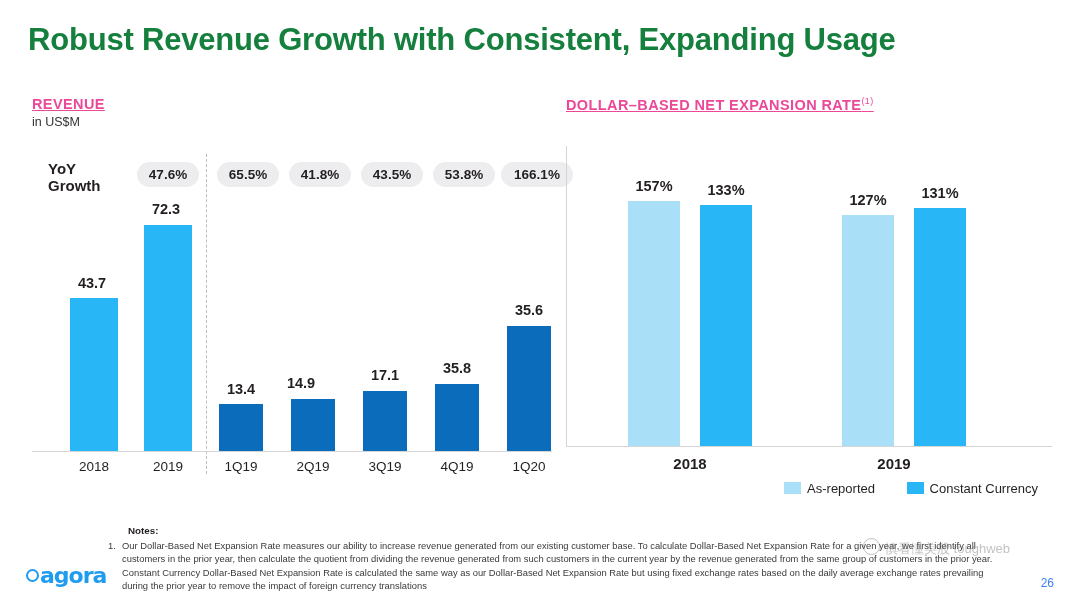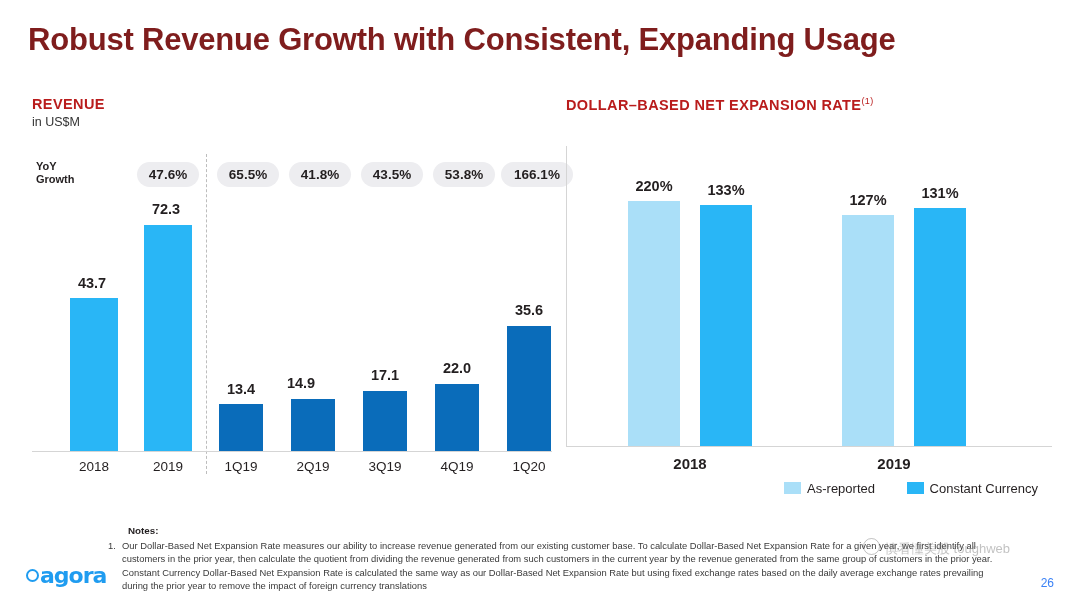--- a/index.html
+++ b/index.html
@@ -19,21 +19,21 @@
     position: relative;
     width: 1080px;
     height: 602px;
   }
   .title {
     position: absolute;
     left: 28px;
     top: 22px;
     font-size: 31px;
     font-weight: bold;
-    color: #7f1d1d;
+    color: #15803d;
     letter-spacing: -0.2px;
     white-space: nowrap;
   }
 
   
   .panel-left {
     position: absolute;
     left: 32px;
     top: 96px;
     width: 520px;
@@ -43,38 +43,39 @@
     position: absolute;
     left: 566px;
     top: 96px;
     width: 486px;
     height: 420px;
   }
   .section-head {
     font-size: 14.5px;
     font-weight: bold;
     letter-spacing: 0.4px;
-    color: #b91c1c;
+    color: #ec4899;
+    text-decoration: underline;
   }
   .section-sub {
     font-size: 12.5px;
     color: #333;
     margin-top: 3px;
   }
   .sup {
     font-size: 9px;
     vertical-align: super;
     font-weight: normal;
   }
 
   .yoy-label {
     position: absolute;
-    left: 4px;
+    left: 16px;
     top: 64px;
-    font-size: 11px;
+    font-size: 15px;
     font-weight: bold;
     line-height: 1.15;
     color: #231f20;
   }
 
   
   .pill-row {
     position: absolute;
     left: 0;
     top: 66px;
@@ -295,21 +296,21 @@
 
       <div class="barval" style="left:178px; width:62px; bottom:54px;">13.4</div>
       <div class="bar" style="left:187px; width:44px; height:47px; background:#0a6cba;"></div>
 
       <div class="barval" style="left:238px; width:62px; bottom:60px;">14.9</div>
       <div class="bar" style="left:259px; width:44px; height:52px; background:#0a6cba;"></div>
 
       <div class="barval" style="left:322px; width:62px; bottom:68px;">17.1</div>
       <div class="bar" style="left:331px; width:44px; height:60px; background:#0a6cba;"></div>
 
-      <div class="barval" style="left:394px; width:62px; bottom:75px;">22.0</div>
+      <div class="barval" style="left:394px; width:62px; bottom:75px;">35.8</div>
       <div class="bar" style="left:403px; width:44px; height:67px; background:#0a6cba;"></div>
 
       <div class="barval" style="left:466px; width:62px; bottom:133px;">35.6</div>
       <div class="bar" style="left:475px; width:44px; height:125px; background:#0a6cba;"></div>
     </div>
 
     <div class="axis-left">
       <div class="xlabel" style="left:24px; width:76px;">2018</div>
       <div class="xlabel" style="left:98px; width:76px;">2019</div>
       <div class="xlabel" style="left:178px; width:62px;">1Q19</div>
@@ -323,21 +324,21 @@
   <div class="panel-right">
 
     <div class="section-head">
       <span>DOLLAR–BASED NET EXPANSION RATE</span><span class="sup">(1)</span>
     </div>
 
     <div class="rborder-l"></div>
 
     <div class="plot-right">
 
-      <div class="barval" style="left:48px; width:80px; bottom:252px;">220%</div>
+      <div class="barval" style="left:48px; width:80px; bottom:252px;">157%</div>
       <div class="bar" style="left:62px; width:52px; height:245px; background:#aadff8;"></div>
 
       <div class="barval" style="left:120px; width:80px; bottom:248px;">133%</div>
       <div class="bar" style="left:134px; width:52px; height:241px; background:#29b6f6;"></div>
 
       <div class="barval" style="left:262px; width:80px; bottom:238px;">127%</div>
       <div class="bar" style="left:276px; width:52px; height:231px; background:#aadff8;"></div>
 
       <div class="barval" style="left:334px; width:80px; bottom:245px;">131%</div>
       <div class="bar" style="left:348px; width:52px; height:238px; background:#29b6f6;"></div>

